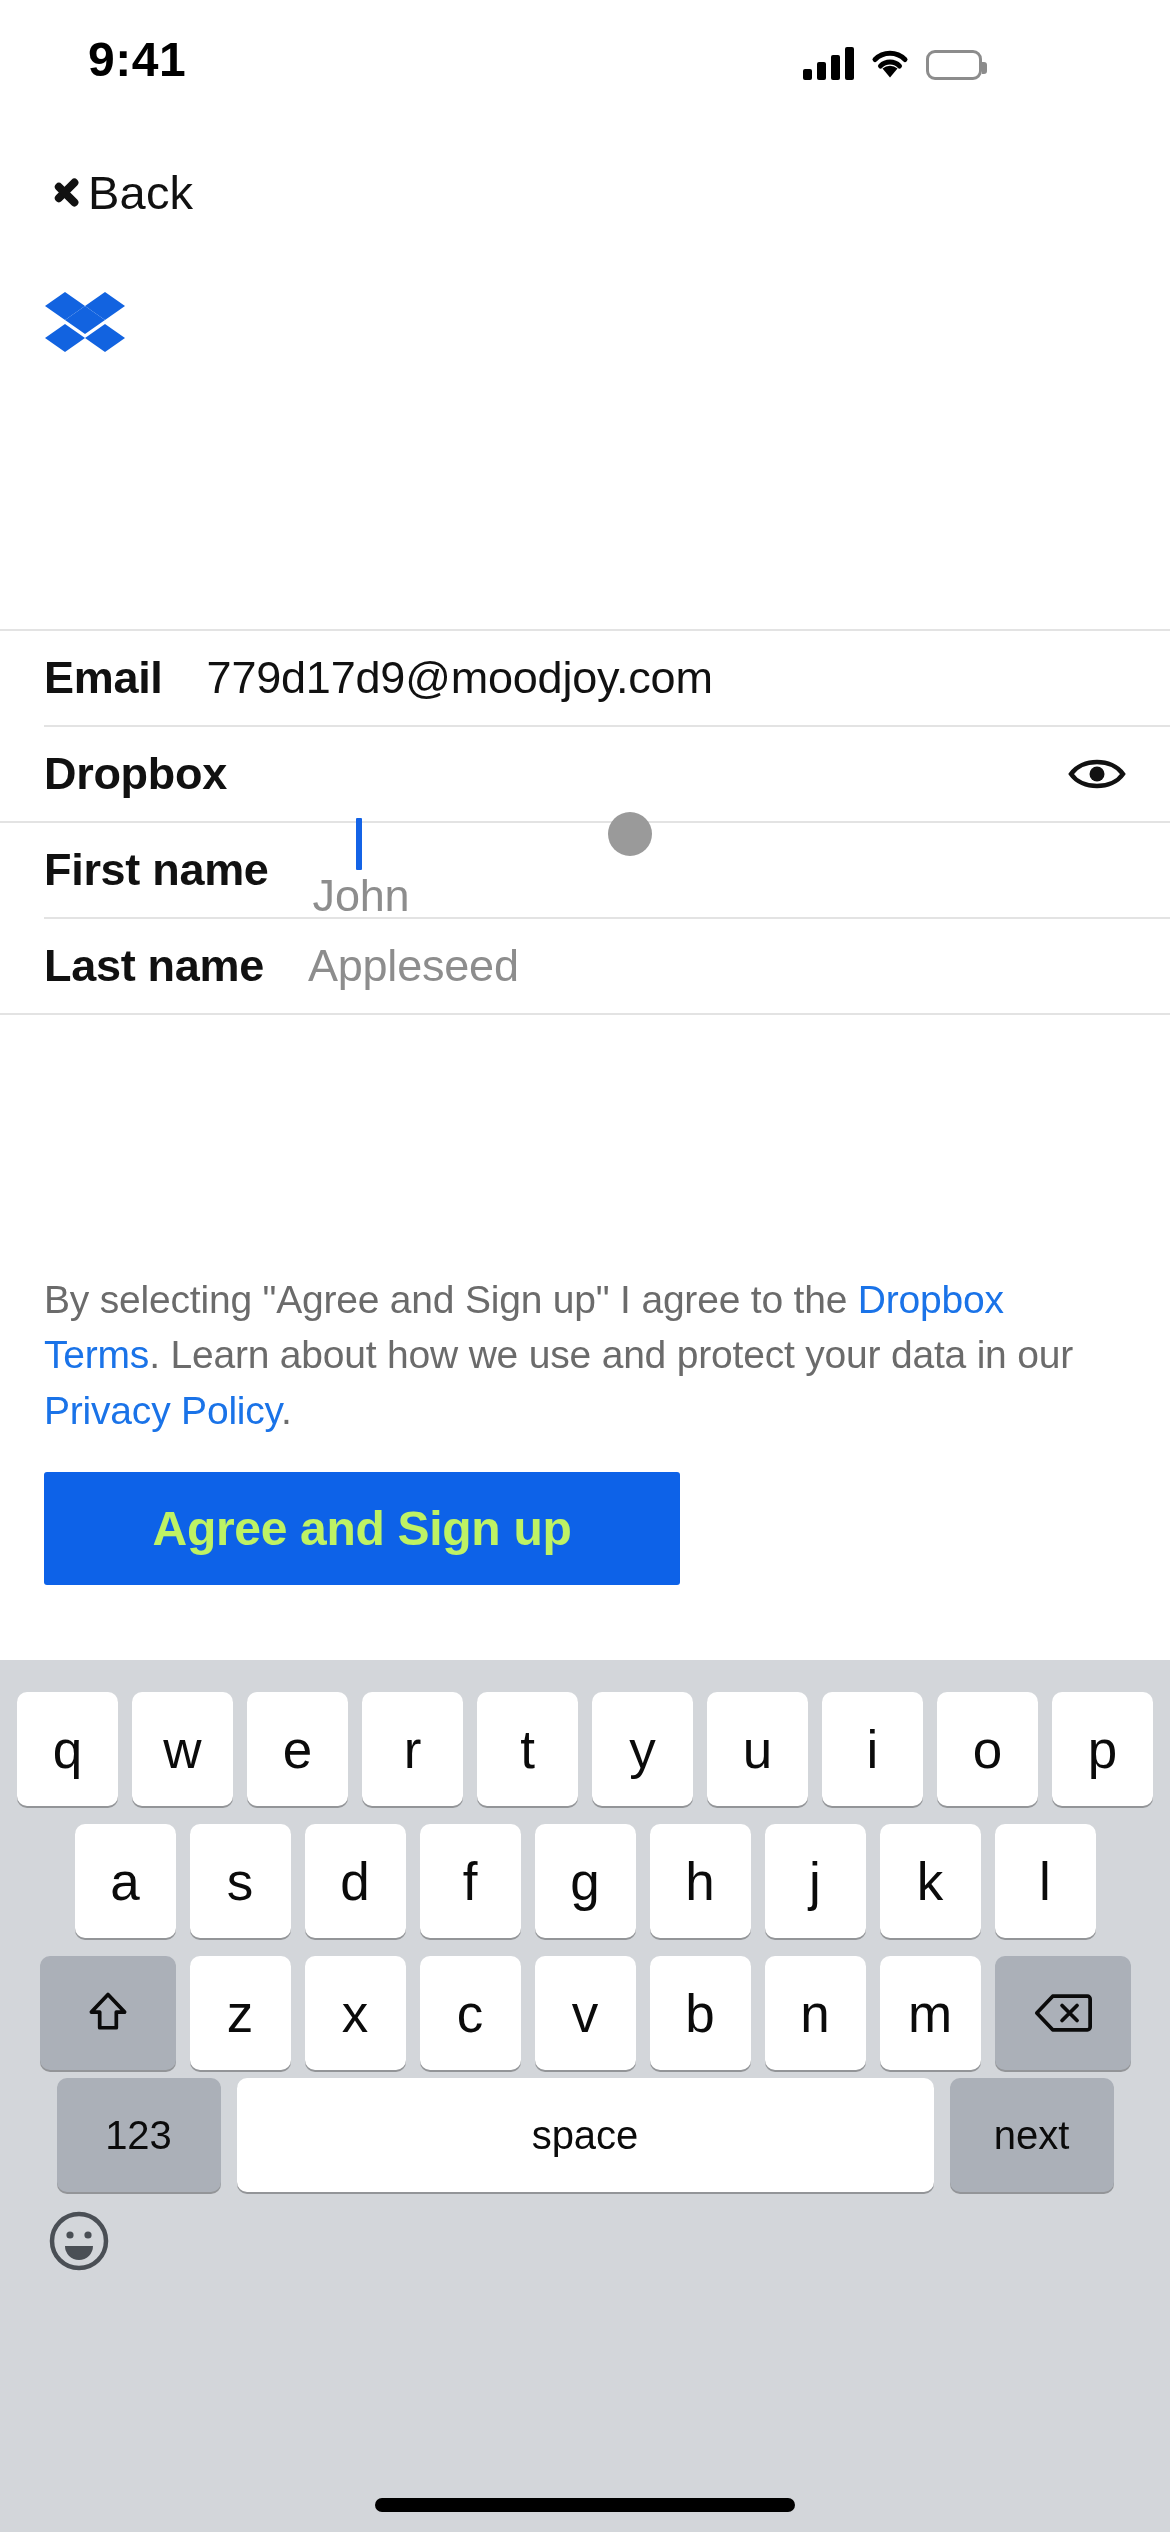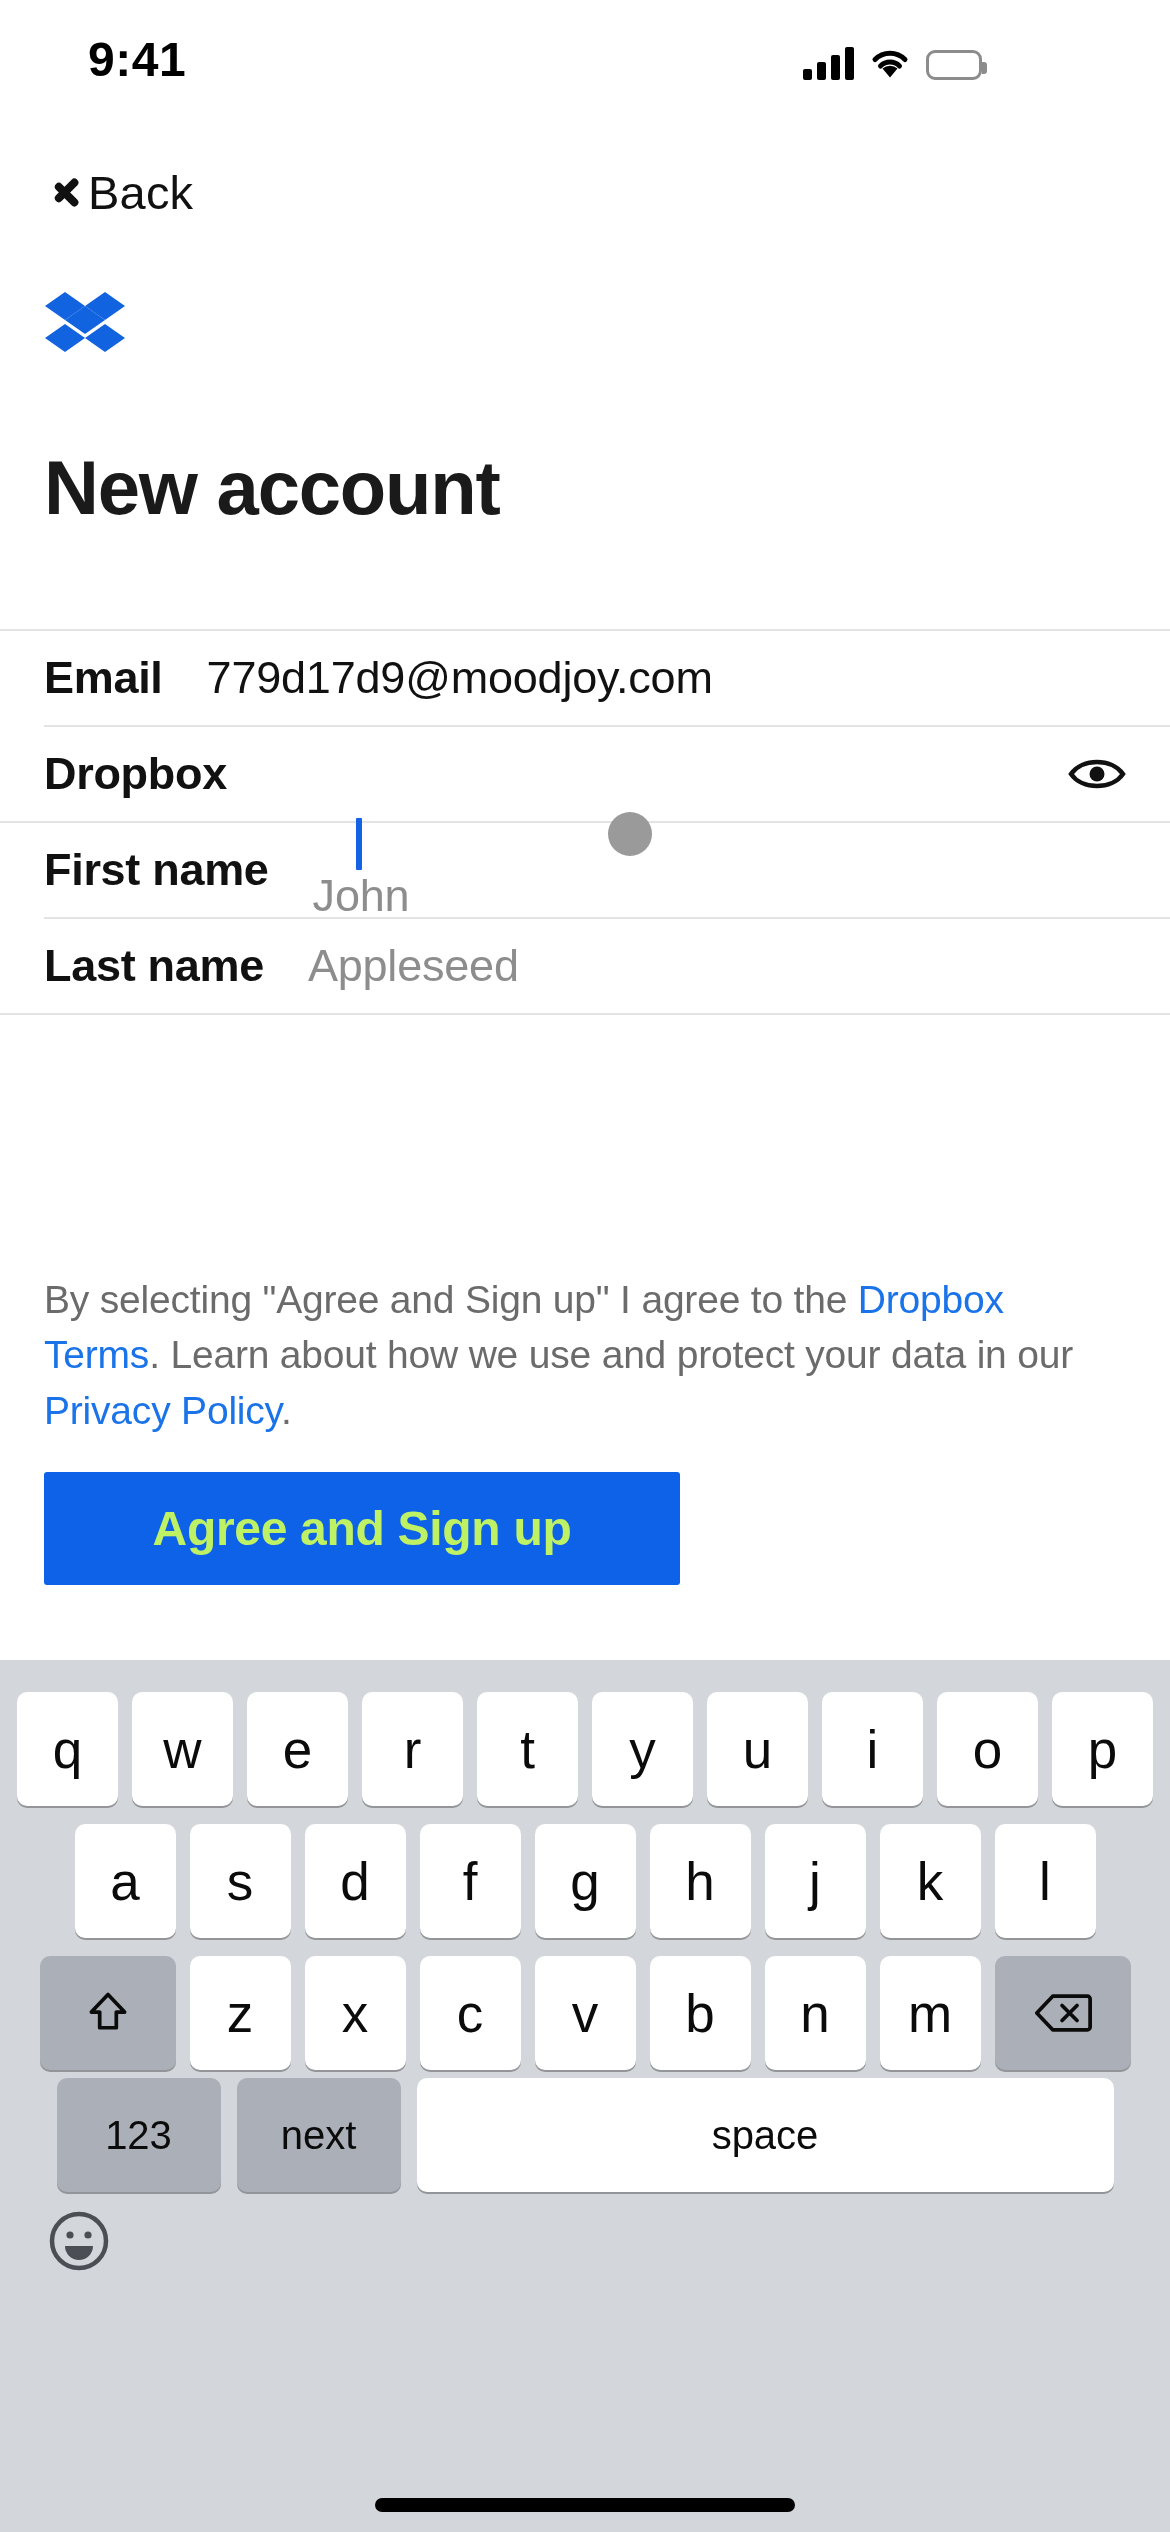--- a/index.html
+++ b/index.html
@@ -145,21 +145,20 @@
       <g fill="#1263e0">
         <polygon points="20,4 40,18 20,32 0,18"></polygon>
         <polygon points="60,4 80,18 60,32 40,18"></polygon>
         <polygon points="20,32 40,18 60,32 40,46"></polygon>
         <polygon points="40,50 60,36 80,50 60,64"></polygon>
         <polygon points="0,50 20,36 40,50 20,64"></polygon>
       </g>
     </svg>
   </div>
 
-  <div class="page-title">New account</div>
 
   <div class="form">
     <div class="rule-full"></div>
 
     <div class="field">
       <span class="field-label">Email</span>
       <span class="field-value">779d17d9@moodjoy.com</span>
     </div>
 
     <div class="rule-inset"></div>
@@ -242,22 +241,22 @@
       <div class="key wide">
         <svg viewBox="0 0 62 46" width="58" height="44" aria-hidden="true">
           <path d="M20 5 H57 A3 3 0 0 1 60 8 V38 A3 3 0 0 1 57 41 H20 L3 23 Z" fill="none" stroke="#0b0b0b" stroke-width="4" stroke-linejoin="round"></path>
           <path d="M30 15 L46 31 M46 15 L30 31" stroke="#0b0b0b" stroke-width="4" stroke-linecap="round"></path>
         </svg>
       </div>
     </div>
 
     <div class="kb-row r4">
       <div class="key fn">123</div>
+      <div class="key space">space</div>
       <div class="key fn">next</div>
-      <div class="key space">space</div>
     </div>
 
     <div class="emoji-row">
       <span class="emoji-key">
         <svg viewBox="0 0 62 62" width="62" height="62" aria-hidden="true">
           <circle cx="31" cy="31" r="27" fill="none" stroke="#4a4f55" stroke-width="4.5"></circle>
           <circle cx="22" cy="25" r="3.6" fill="#4a4f55"></circle>
           <circle cx="40" cy="25" r="3.6" fill="#4a4f55"></circle>
           <path d="M17 36 H45 A14 14 0 0 1 17 36 Z" fill="#4a4f55"></path>
         </svg>

